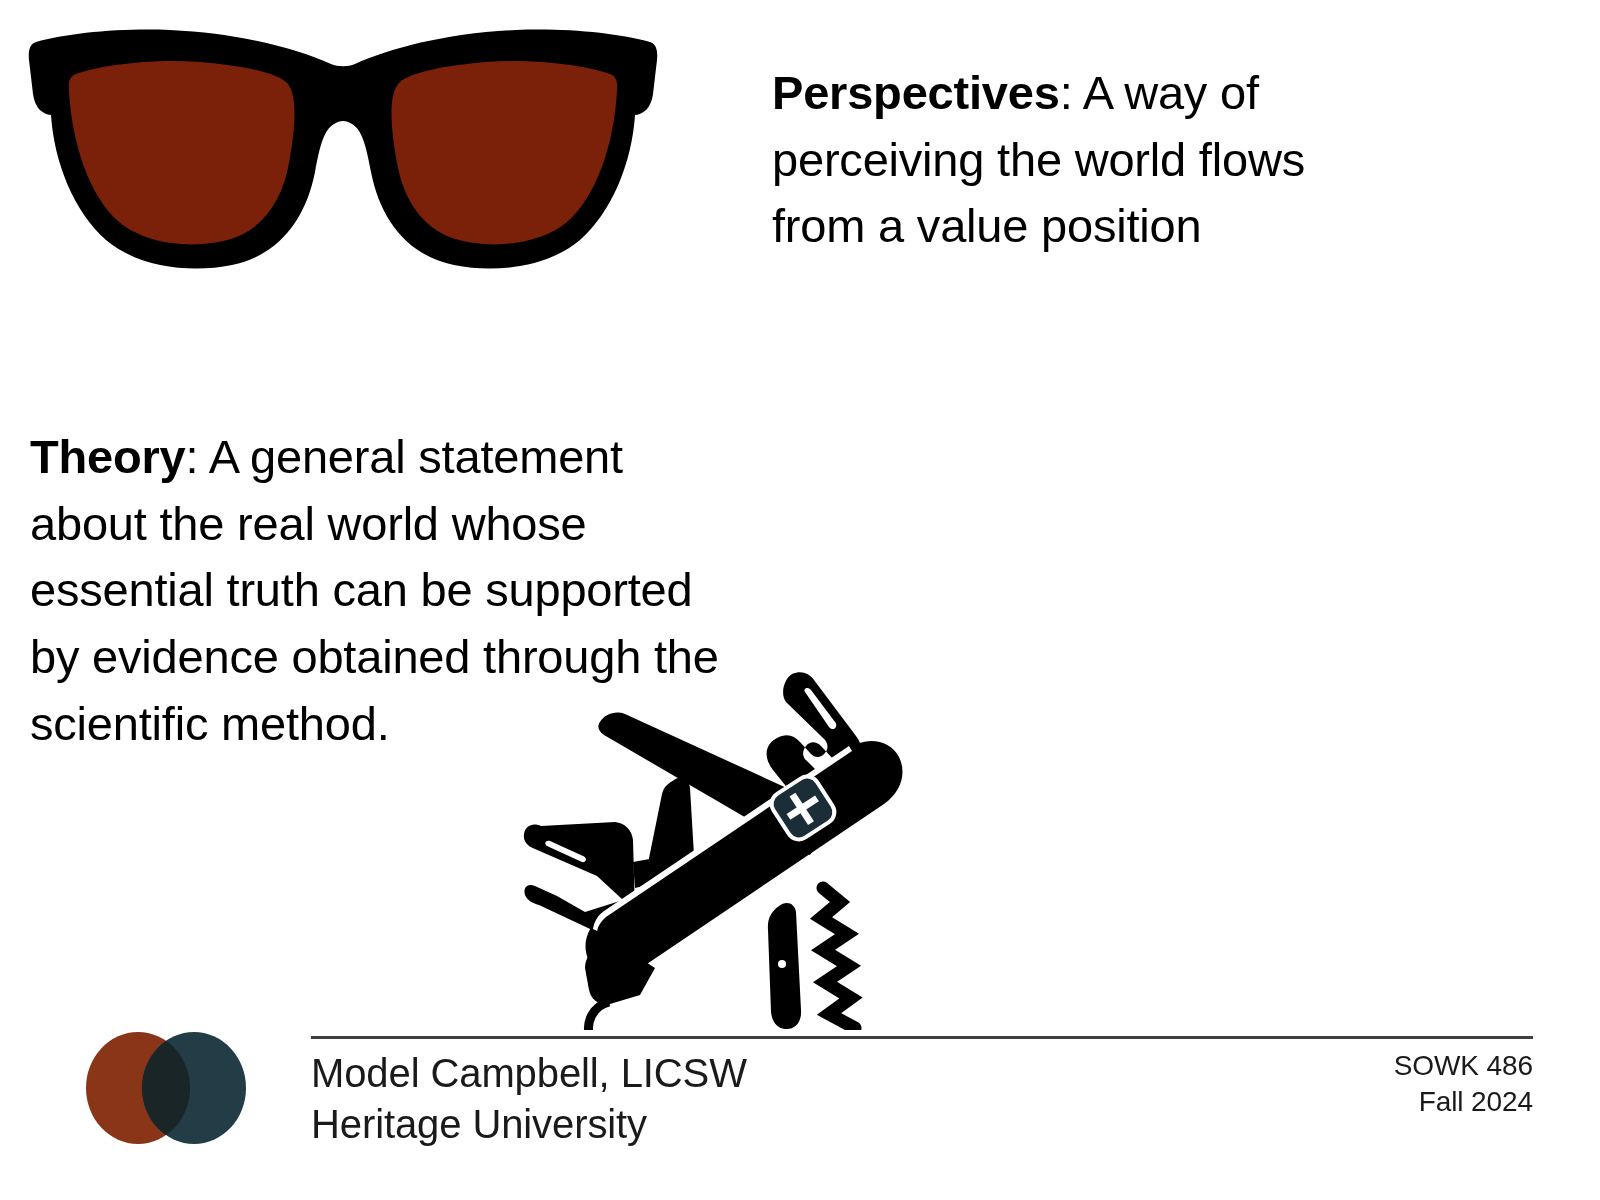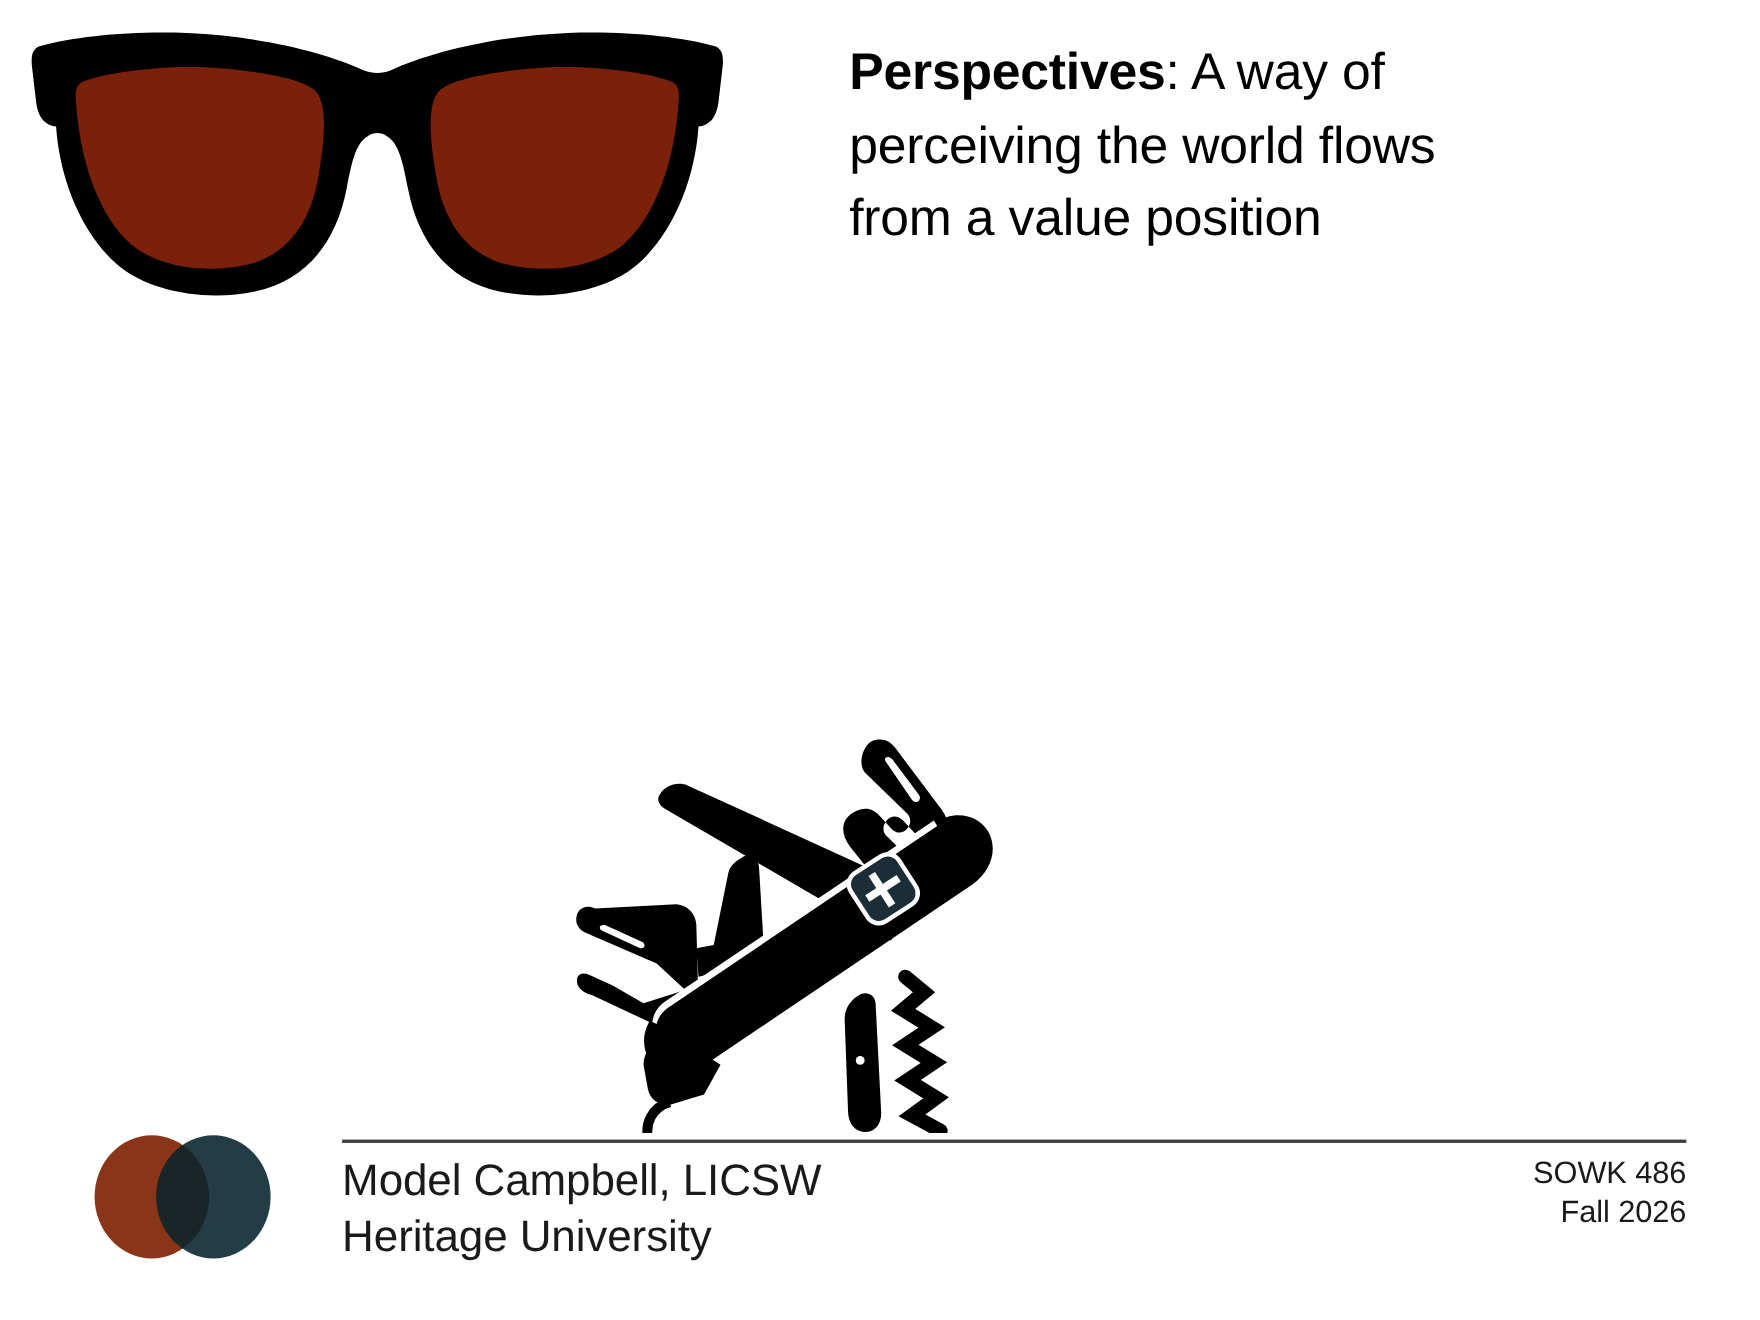--- a/index.html
+++ b/index.html
@@ -32,20 +32,21 @@
   }
   .glasses svg { display: block; width: 100%; height: 100%; }
 
   
   .textblock {
     position: absolute;
     font-size: 47px;
     line-height: 1.42;
     letter-spacing: -0.2px;
     color: #000;
+    margin-top: 28px;
   }
   .textblock b { font-weight: 700; }
 
   #perspectives-block {
     left: 772px;
     top: 32px;
     width: 620px;
   }
 
   #theory-block {
@@ -164,20 +165,23 @@
         C 388 62 420 54 468 50
         C 516 46 572 54 592 62
         Z"></path>
     </svg>
   </div>
 
   <div class="textblock" id="perspectives-block">
     <b>Perspectives</b><span>: </span><span>A way of perceiving the world flows from a value position</span>
   </div>
 
+  <div class="textblock" id="theory-block">
+    <b>Theory</b><span>: </span><span>A general statement about the real world whose essential truth can be supported by evidence obtained through the scientific method.</span>
+  </div>
 
 
   <div class="knife">
     <svg viewBox="0 0 400 380" xmlns="http://www.w3.org/2000/svg" aria-hidden="true">
 
       <path fill="#000000" d="
         M 95 72
         C 92 76 93 81 99 85
         L 305 205
         L 330 160
@@ -350,16 +354,16 @@
 
   <div class="footer-rule"></div>
 
   <div class="footer-left">
     <div class="footer-line">Model Campbell, LICSW</div>
     <div class="footer-line">Heritage University</div>
   </div>
 
   <div class="footer-right">
     <div class="footer-line">SOWK 486</div>
-    <div class="footer-line">Fall 2026</div>
+    <div class="footer-line">Fall 2024</div>
   </div>
 
 </div>
 
 </body></html>

